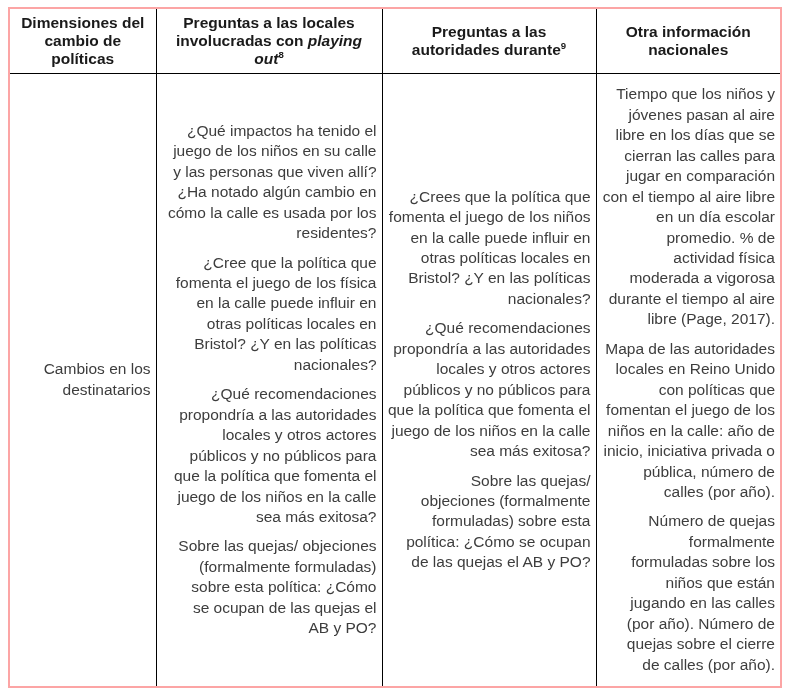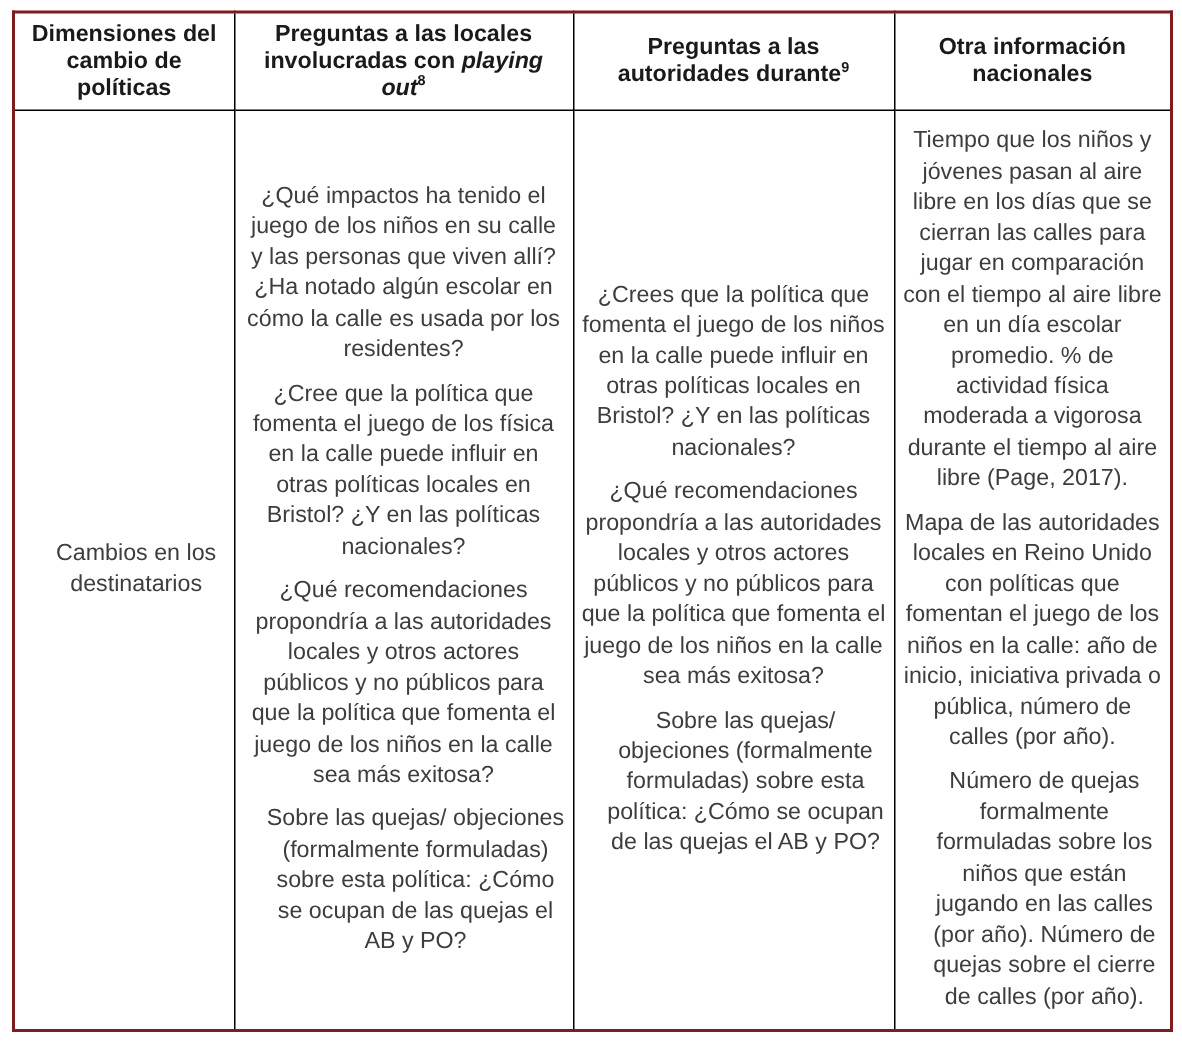--- a/index.html
+++ b/index.html
@@ -14,21 +14,21 @@
     padding: 7px 8px;
     background: #ffffff;
     font-family: "Liberation Sans", "DejaVu Sans", sans-serif;
     overflow: hidden;
   }
   table.policy-table {
     border-collapse: collapse;
     table-layout: fixed;
     width: 772px;
     height: 681px;
-    border: 2px solid #7f1d1d;
+    border: 2px solid #fca5a5;
     background: #ffffff;
   }
   table.policy-table th,
   table.policy-table td {
     border: 1px solid #000000;
     vertical-align: middle;
     box-sizing: border-box;
   }
   table.policy-table th {
     font-size: 15.5px;
@@ -36,21 +36,21 @@
     font-weight: bold;
     color: #1a1a1a;
     text-align: center;
     padding: 4px 5px;
     height: 65px;
   }
   table.policy-table td {
     font-size: 15.5px;
     line-height: 1.32;
     color: #3d3d3d;
-    text-align: center;
+    text-align: right;
     padding: 3px 5px 3px 5px;
   }
   td p {
     margin: 0 0 9px 0;
   }
   td p:last-child {
     margin-bottom: 0;
     margin-left: 16px;
   }
   .italic {
@@ -88,21 +88,21 @@
           <span>Otra información nacionales</span>
         </th>
       </tr>
     </thead>
     <tbody>
       <tr>
         <td>
           <p>Cambios en los destinatarios</p>
         </td>
         <td>
-          <p>¿Qué impactos ha tenido el juego de los niños en su calle y las personas que viven allí? ¿Ha notado algún escolar en cómo la calle es usada por los residentes?</p>
+          <p>¿Qué impactos ha tenido el juego de los niños en su calle y las personas que viven allí? ¿Ha notado algún cambio en cómo la calle es usada por los residentes?</p>
           <p>¿Cree que la política que fomenta el juego de los física en la calle puede influir en otras políticas locales en Bristol? ¿Y en las políticas nacionales?</p>
           <p>¿Qué recomendaciones propondría a las autoridades locales y otros actores públicos y no públicos para que la política que fomenta el juego de los niños en la calle sea más exitosa?</p>
           <p>Sobre las quejas/ objeciones (formalmente formuladas) sobre esta política: ¿Cómo se ocupan de las quejas el AB y PO?</p>
         </td>
         <td>
           <p>¿Crees que la política que fomenta el juego de los niños en la calle puede influir en otras políticas locales en Bristol? ¿Y en las políticas nacionales?</p>
           <p>¿Qué recomendaciones propondría a las autoridades locales y otros actores públicos y no públicos para que la política que fomenta el juego de los niños en la calle sea más exitosa?</p>
           <p>Sobre las quejas/ objeciones (formalmente formuladas) sobre esta política: ¿Cómo se ocupan de las quejas el AB y PO?</p>
         </td>
         <td>

